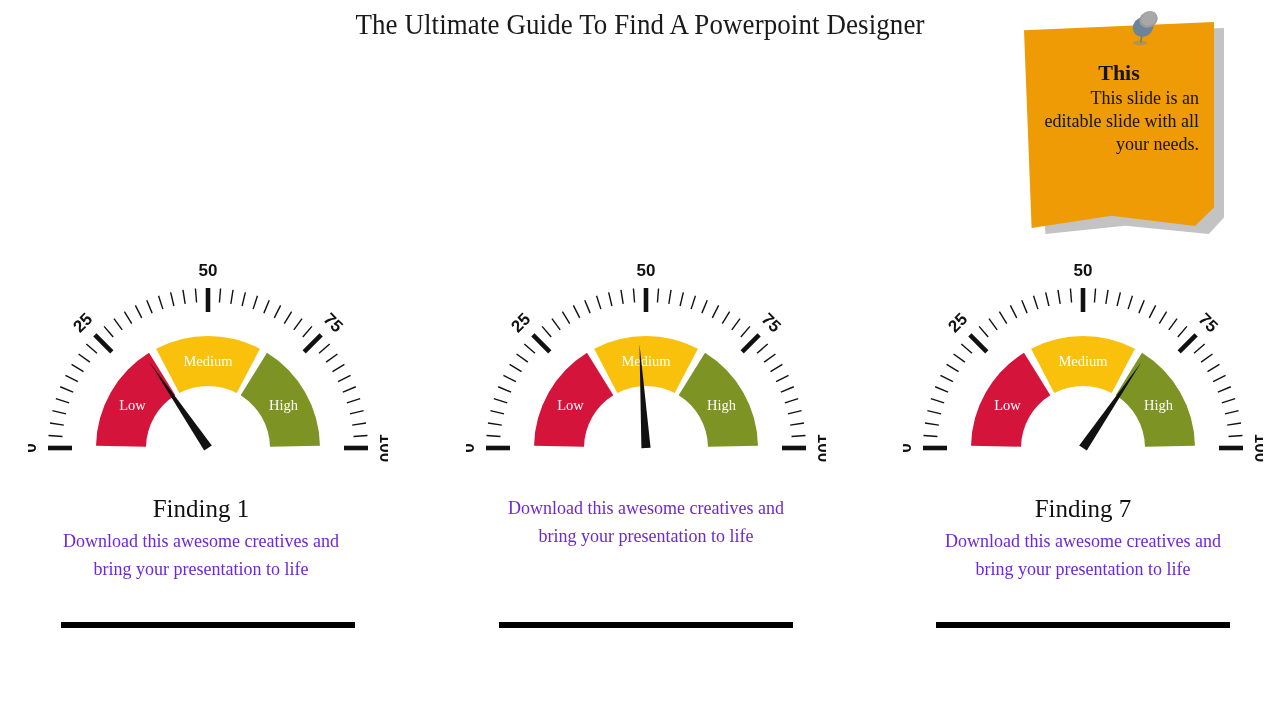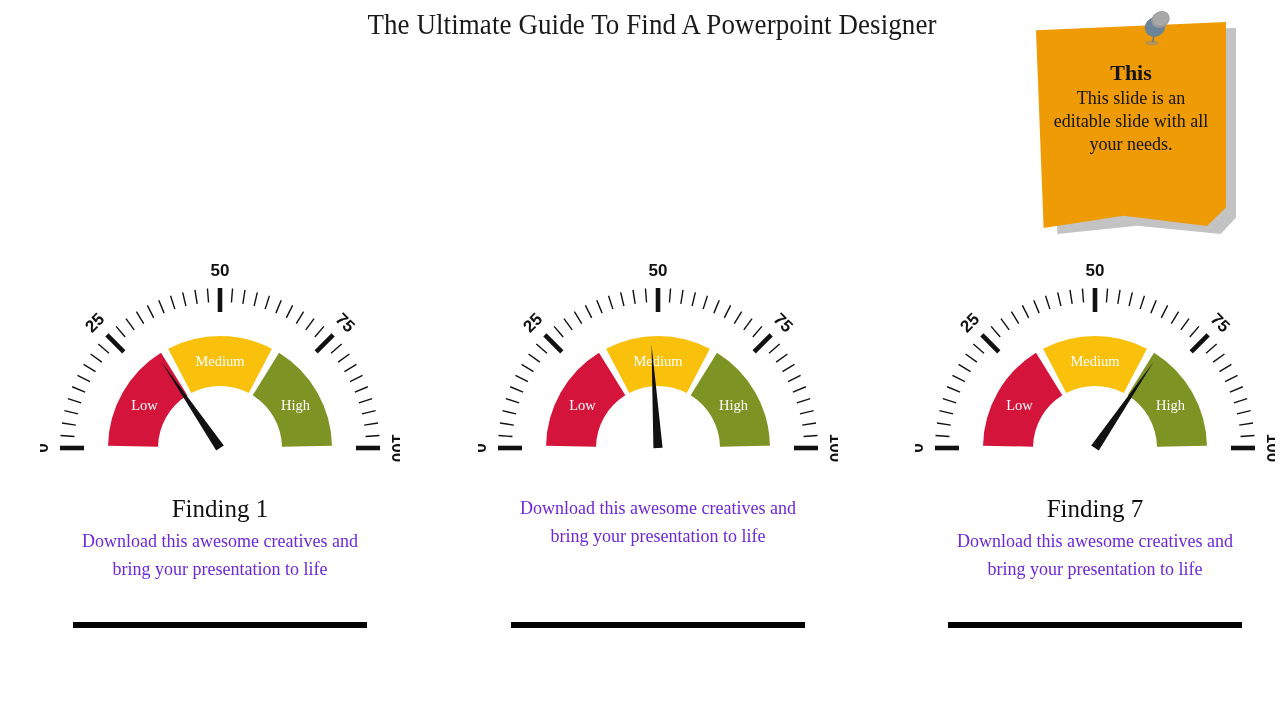--- a/index.html
+++ b/index.html
@@ -1,20 +1,20 @@
 <!DOCTYPE html>
 <html><head>
 <meta charset="utf-8">
 <style>
   html,body{margin:0;padding:0;}
   body{
     width:1280px;height:720px;background:#ffffff;overflow:hidden;
     font-family:"Liberation Serif","DejaVu Serif",serif;position:relative;
   }
-  .slide{position:absolute;inset:0;margin-left:12px;}
+  .slide{position:absolute;inset:0;}
 
   
   .title{
     position:absolute;left:0;top:6px;width:1280px;text-align:center;
     font-size:29px;line-height:36px;color:#1a1a1a;letter-spacing:.1px;
     font-family:"Liberation Serif","DejaVu Serif",serif;
     transform:scaleX(.93);transform-origin:center top;
   }
 
   
@@ -28,31 +28,31 @@
     position:absolute;left:2px;top:18px;width:190px;height:206px;
     background:#ee9b06;
     clip-path:polygon(0% 4%,100% 0%,100% 90%,90% 99%,46% 94%,4% 100%);
   }
   .note-text{
     position:absolute;left:2px;top:18px;width:190px;height:206px;
     display:flex;flex-direction:column;align-items:center;
     padding-top:38px;box-sizing:border-box;color:#141414;
   }
   .note-title{font-size:22px;line-height:26px;font-weight:700;margin-bottom:1px;}
-  .note-body-text{font-size:18px;line-height:23px;text-align:center;width:160px;}
+  .note-body-text{font-size:18px;line-height:23px;text-align:right;width:160px;}
   .pin{position:absolute;left:96px;top:0px;width:48px;height:46px;}
 
   
   .gauge{position:absolute;width:360px;height:210px;top:262px;}
   .g1{left:28px;} .g2{left:466px;} .g3{left:903px;}
   .gauge svg{display:block;width:360px;height:210px;}
 
   
   .finding{position:absolute;width:330px;text-align:center;top:494px;}
-  .f1{left:43px;} .f2{left:481px;} .f3{left:918px;}
+  .f1{left:36px;} .f2{left:481px;} .f3{left:918px;}
   .f-title{font-size:25px;line-height:30px;color:#111;margin-bottom:3px;}
   .f-desc{font-size:18px;line-height:28px;color:#6d28d9;padding:0 12px;}
   .rule{position:absolute;height:6px;background:#000;top:622px;}
   .r1{left:61px;width:294px;}
   .r2{left:499px;width:294px;}
   .r3{left:936px;width:294px;}
 </style>
 </head>
 <body>
 

